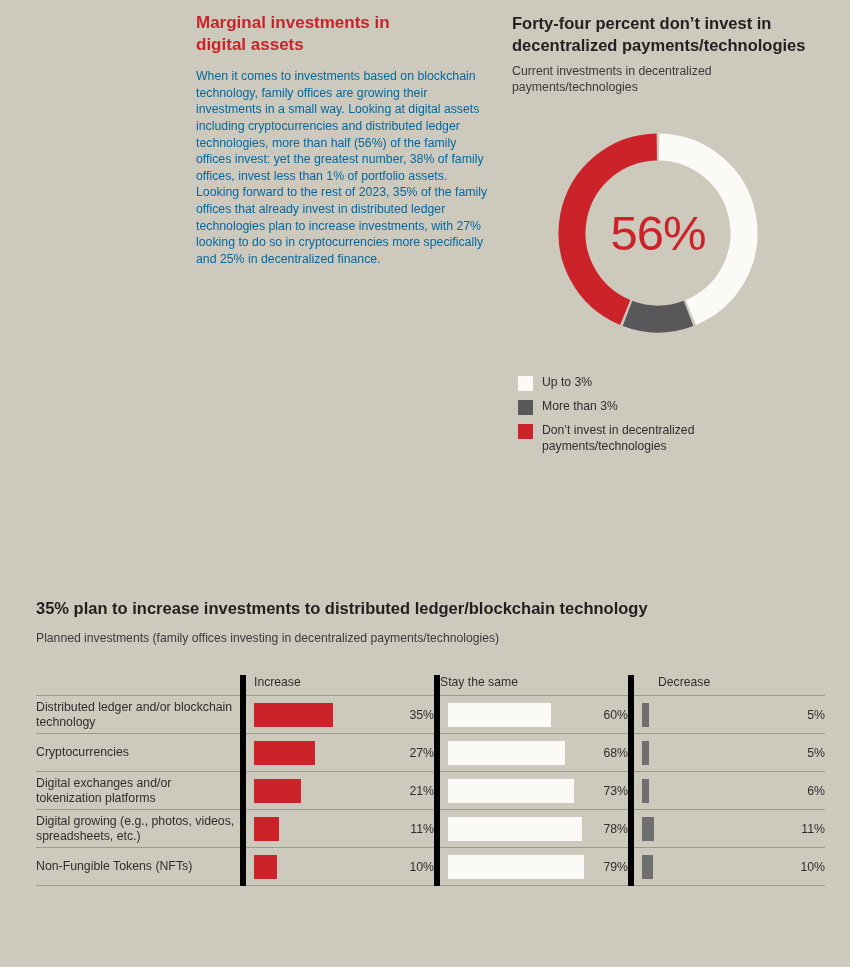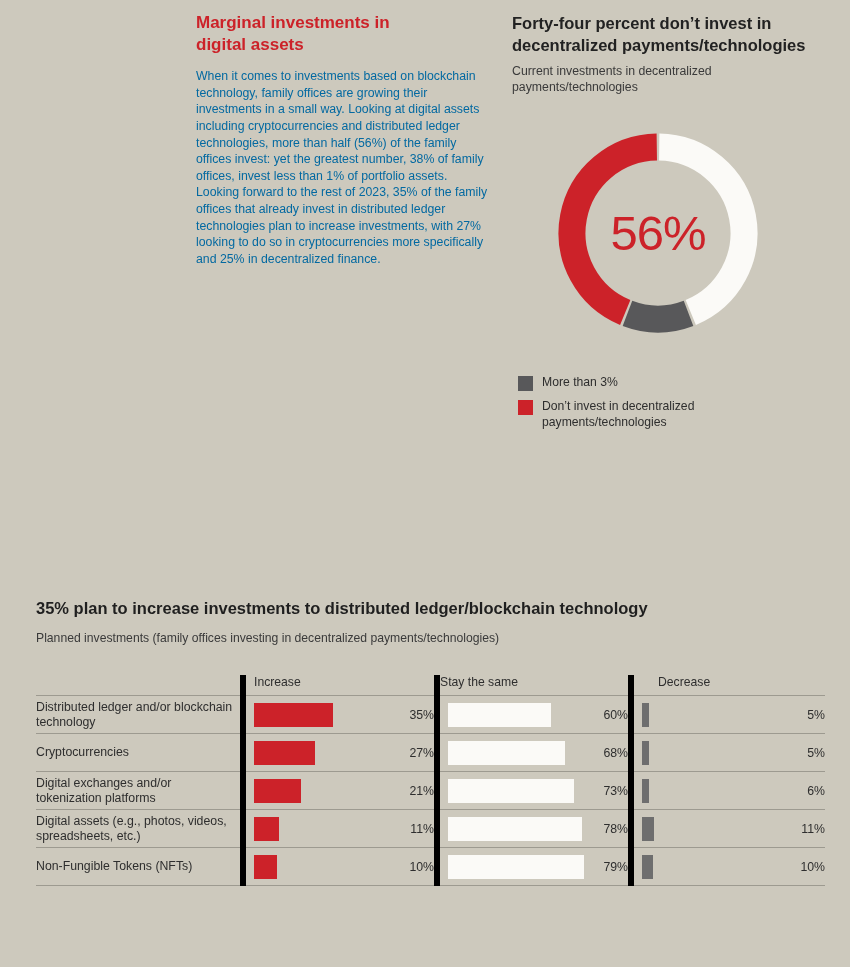--- a/index.html
+++ b/index.html
@@ -193,20 +193,24 @@
       <g id="donut-slices" transform="translate(110,110)">
           <path d="M 1.2007475091665003 -85.99161706480017 A 86 86 0 0 1 32.77205236612357 79.51095889065893" fill="none" stroke="#fbfaf7" stroke-width="27"></path>
           <path d="M 30.539198767099794 80.39500817005724 A 86 86 0 0 1 -30.53919876709982 80.39500817005724" fill="none" stroke="#58585a" stroke-width="27"></path>
           <path d="M -32.772052366123596 79.51095889065893 A 86 86 0 0 1 -1.2007475091665107 -85.99161706480017" fill="none" stroke="#cc2229" stroke-width="27"></path>
         </g>
     </svg>
     <div class="donut-center-label">56%</div>
   </div>
 
   <div class="legend">
+    <div class="legend-row">
+      <span class="legend-swatch" style="background:#fbfaf7"></span>
+      <span class="legend-text">Up to 3%</span>
+    </div>
     <div class="legend-row">
       <span class="legend-swatch" style="background:#58585a"></span>
       <span class="legend-text">More than 3%</span>
     </div>
     <div class="legend-row">
       <span class="legend-swatch" style="background:#cc2229"></span>
       <span class="legend-text">Don’t invest in decentralized payments/technologies</span>
     </div>
   </div>
 </div>
@@ -273,21 +277,21 @@
           <td class="cell-bar vline-left">
             <span class="bar white" style="width: 125.56px; margin-left: 8px;"></span>
           </td>
           <td class="cell-val">73%</td>
           <td class="cell-bar vline-left">
             <span class="bar gray" style="width: 7px; margin-left: 8px;"></span>
           </td>
           <td class="cell-val">6%</td>
         </tr>
         <tr>
-          <td class="row-label">Digital assets (e.g., photos, videos, spreadsheets, etc.)</td>
+          <td class="row-label">Digital growing (e.g., photos, videos, spreadsheets, etc.)</td>
           <td class="cell-bar vline-left">
             <span class="bar red" style="width: 24.75px; margin-left: 8px;"></span>
           </td>
           <td class="cell-val">11%</td>
           <td class="cell-bar vline-left">
             <span class="bar white" style="width: 134.16px; margin-left: 8px;"></span>
           </td>
           <td class="cell-val">78%</td>
           <td class="cell-bar vline-left">
             <span class="bar gray" style="width: 11.55px; margin-left: 8px;"></span>

